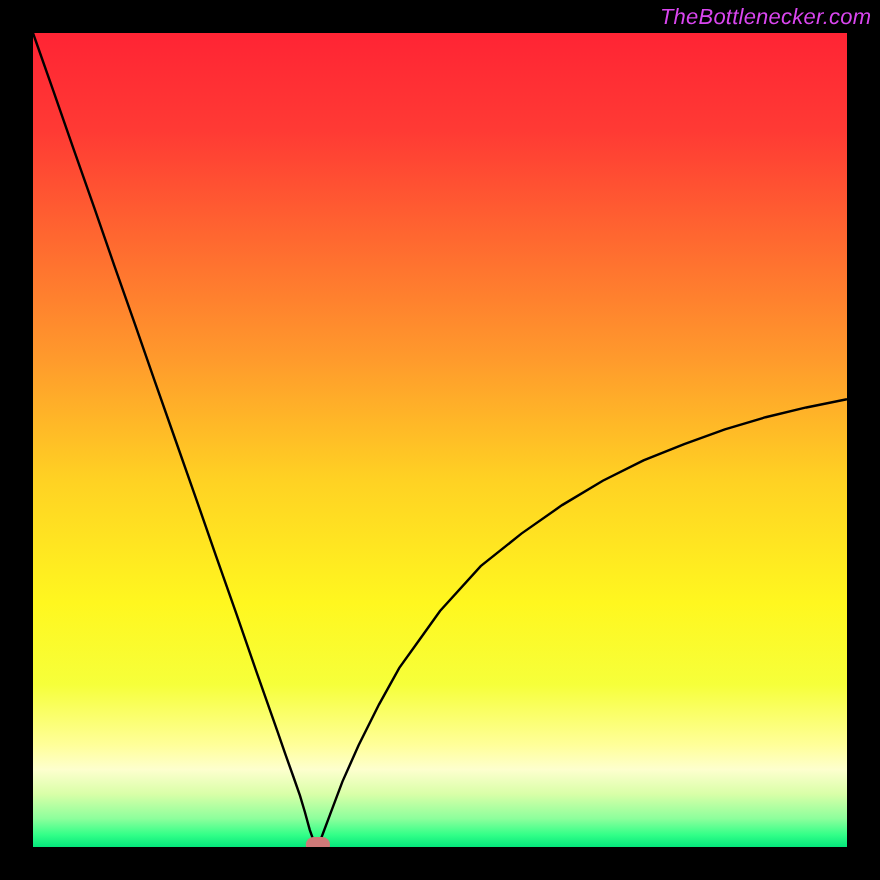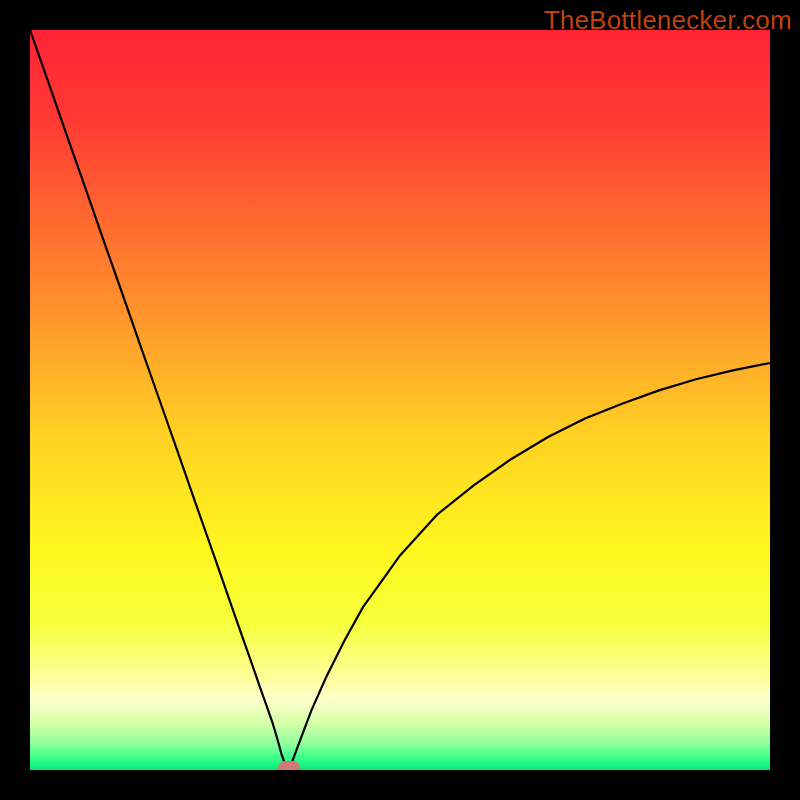--- a/index.html
+++ b/index.html
@@ -42,24 +42,25 @@
     width: 22px;
     height: 14px;
     background: #cf7a79;
     border-radius: 8px;
     transform: translate(-50%, -50%);
   }
   .watermark {
     position: absolute;
     top: 5px;
     right: 8px;
-    color: #c2410c;
-    font-size: 26px;
+    color: #d946ef;
+    font-size: 20px;
     letter-spacing: 0.2px;
     font-weight: 400;
+    font-style: italic;
   }
 </style>
 </head>
 <body>
 
 <div class="frame">
   <div class="plot-area">
 
     <svg class="gradient" viewBox="0 0 740 740" preserveAspectRatio="none">
       <defs>

